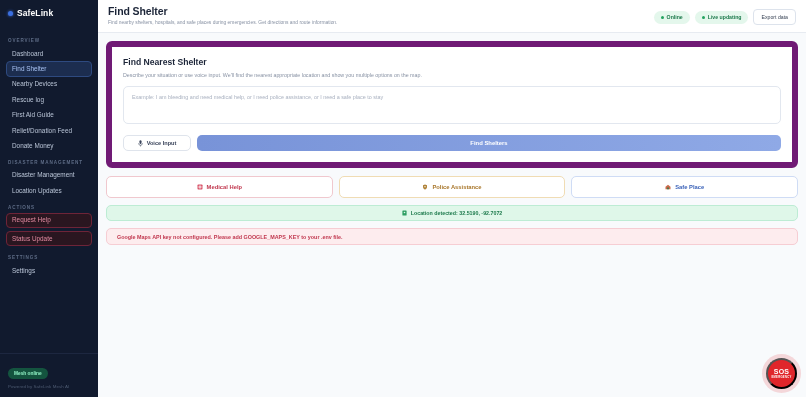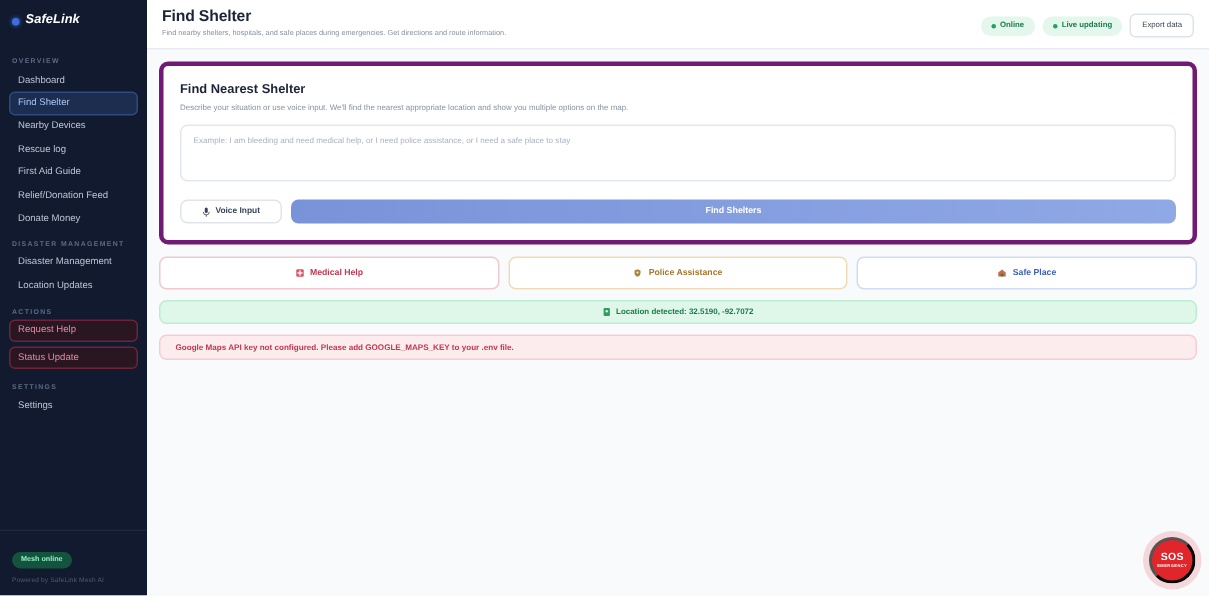--- a/index.html
+++ b/index.html
@@ -13,24 +13,23 @@
 
   
   .sidebar {
     width: 98px; height: 397px;
     background: #111a2e;
     display: flex; flex-direction: column;
     flex: 0 0 98px;
     position: relative;
   }
   .brand {
-    display: flex; align-items: flex-end; gap: 4px;
+    display: flex; align-items: center; gap: 4px;
     padding: 9px 16px 9px 8px;
     height: 26px;
-    font-style: italic;
   }
   .brand-dot {
     width: 5px; height: 5px; border-radius: 50%;
     background: #3b6fe0;
     box-shadow: 0 0 3px #3b6fe0;
     flex: 0 0 5px;
   }
   .brand-name {
     color: #ffffff; font-size: 8.5px; font-weight: bold;
     letter-spacing: 0.1px;
@@ -107,21 +106,21 @@
     background: #ffffff; border: 1px solid #dde3ec;
     color: #394456; font-size: 5.2px;
     border-radius: 4px; padding: 4px 7px;
     white-space: nowrap;
   }
 
   .content { padding: 8px 8px 0 8px; }
 
   .card {
     background: #ffffff;
-    border: 3px solid #701a75;
+    border: 6px solid #701a75;
     border-radius: 6px;
     padding: 10px 11px 11px 11px;
   }
   .card-title { font-size: 8.6px; font-weight: bold; color: #1c2538; }
   .card-desc { font-size: 5.3px; color: #8791a3; margin-top: 5px; }
 
   .textarea {
     margin-top: 8px;
     width: 100%; height: 38px;
     border: 1px solid #e2e7ef; border-radius: 5px;

